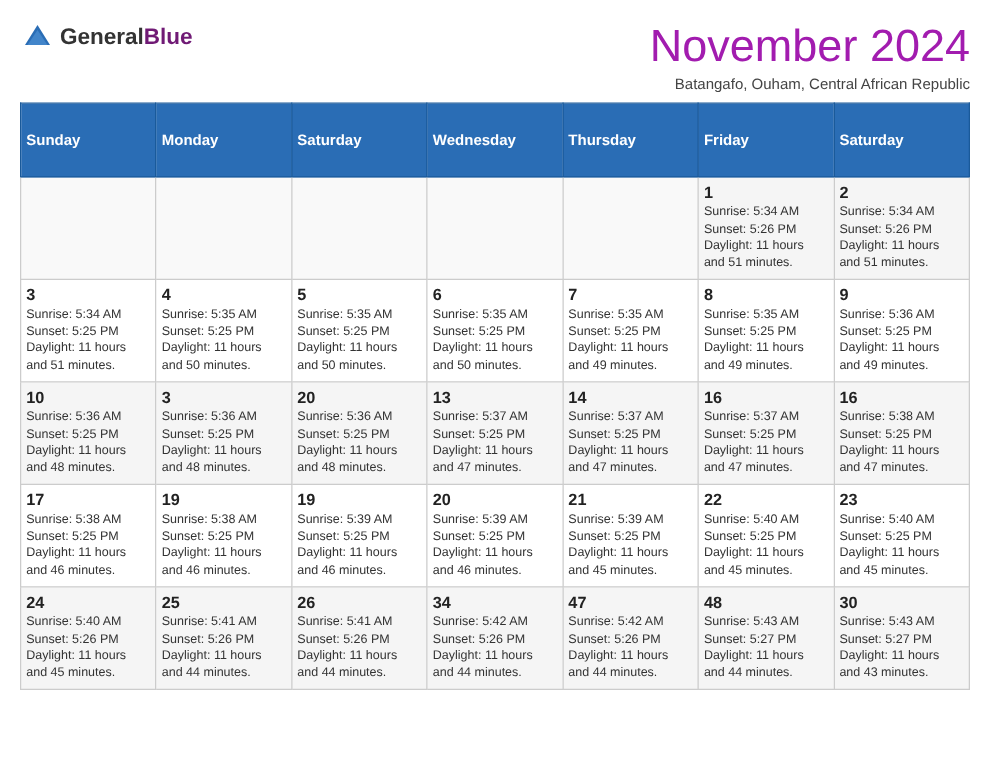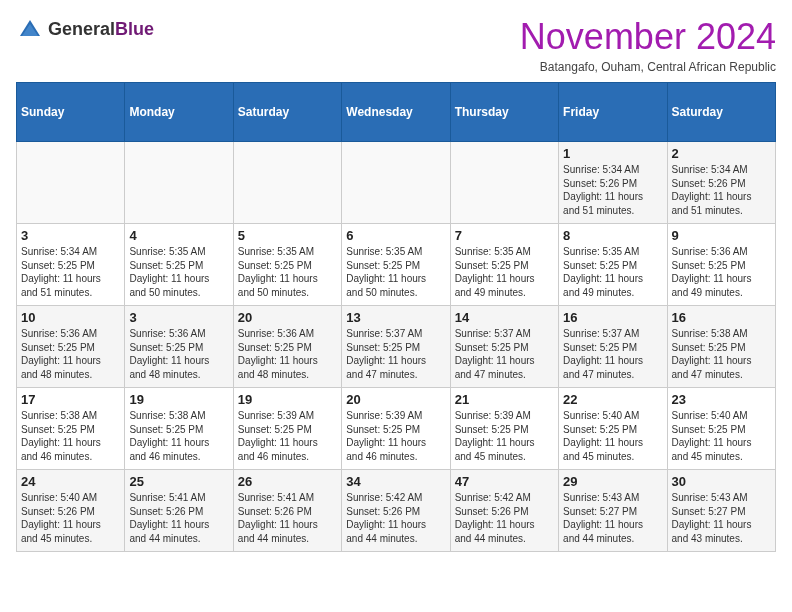--- a/index.html
+++ b/index.html
@@ -335,21 +335,21 @@
 and 44 minutes.</div>
         </td>
         <td>
           <span class="day-number">47</span>
           <div class="day-info" style="white-space: pre-line;">Sunrise: 5:42 AM
 Sunset: 5:26 PM
 Daylight: 11 hours
 and 44 minutes.</div>
         </td>
         <td>
-          <span class="day-number">29</span>
+          <span class="day-number">48</span>
           <div class="day-info" style="white-space: pre-line;">Sunrise: 5:43 AM
 Sunset: 5:27 PM
 Daylight: 11 hours
 and 44 minutes.</div>
         </td>
         <td>
           <span class="day-number">30</span>
           <div class="day-info" style="white-space: pre-line;">Sunrise: 5:43 AM
 Sunset: 5:27 PM
 Daylight: 11 hours

